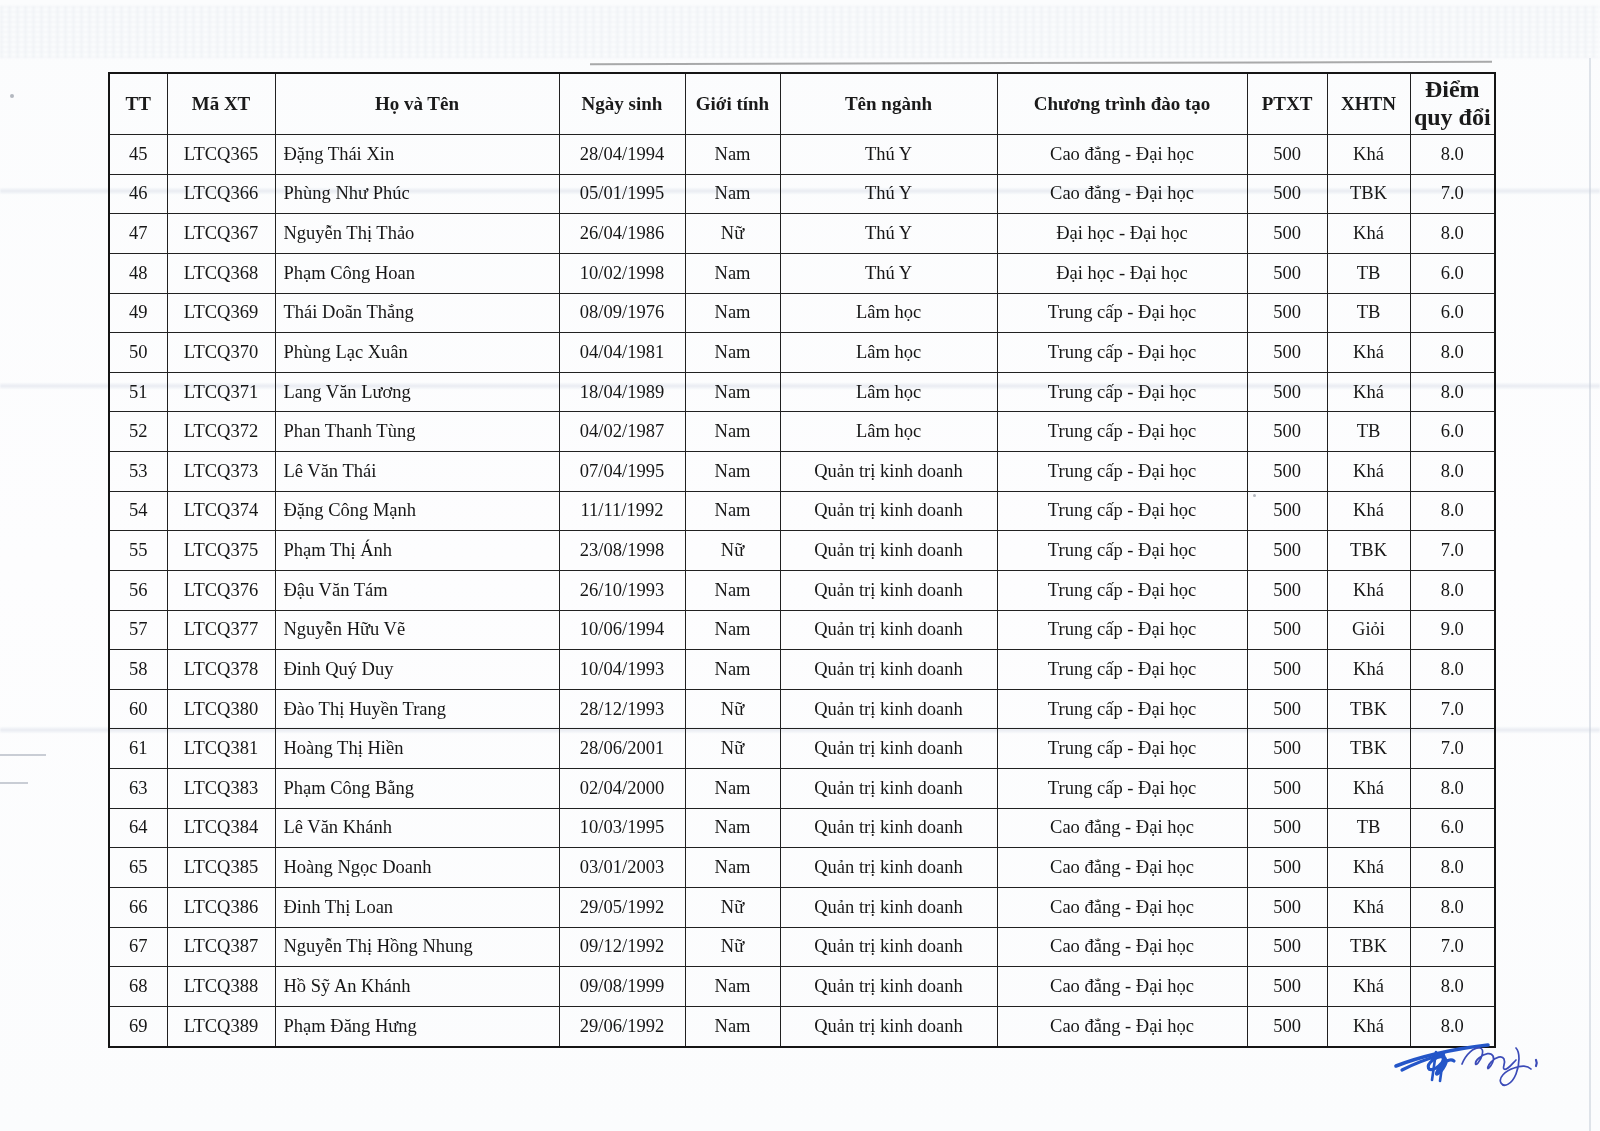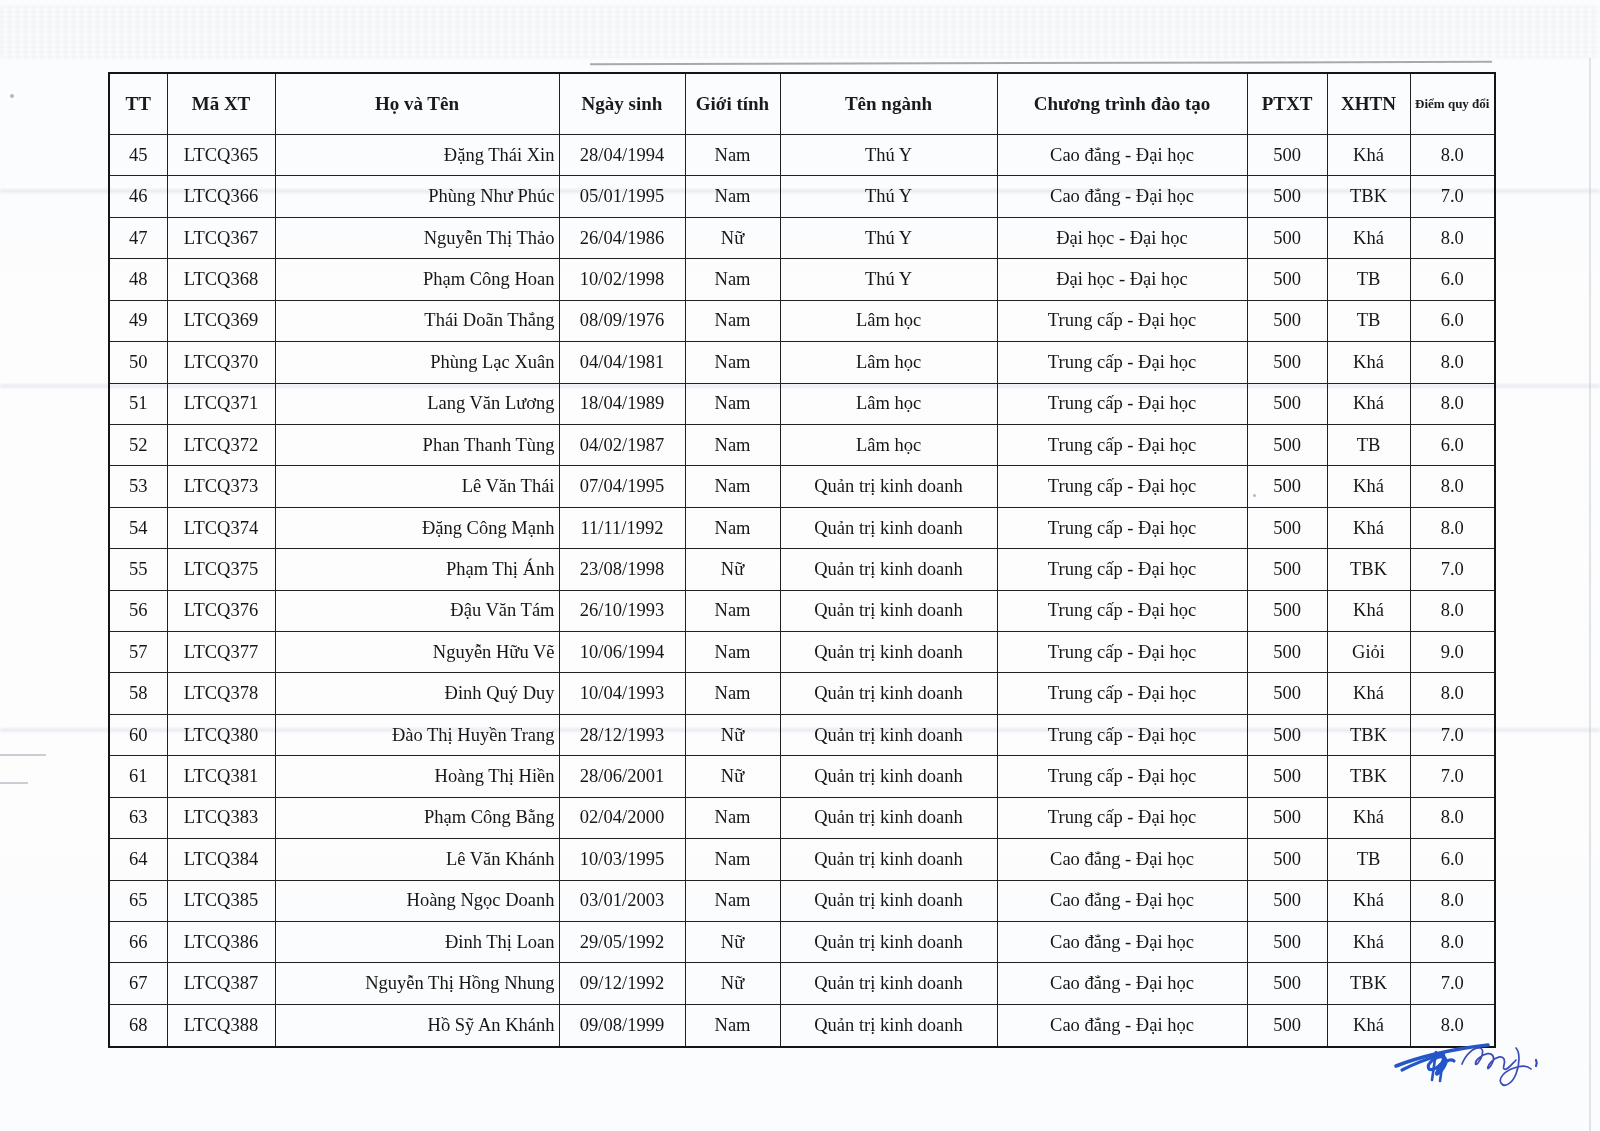--- a/index.html
+++ b/index.html
@@ -89,29 +89,29 @@
     white-space: nowrap;
   }
   .results thead th {
     height: 56px;
     font-size: 19px;
     font-weight: bold;
     text-align: center;
     line-height: 1.15;
     padding: 2px 3px;
   }
-  .results thead th.th-score { font-size: 13px; white-space: normal; }
+  .results thead th.th-score { font-size: 24px; white-space: normal; }
   .results td {
     font-size: 18.5px;
     text-align: center;
     padding: 0 4px;
     color: #161616;
   }
   .results td.cell-name {
-    text-align: right;
+    text-align: left;
     padding-left: 8px;
   }
 
   
   .signature {
     position: absolute;
     left: 1392px;
     top: 1040px;
     width: 152px;
     height: 58px;
@@ -417,20 +417,32 @@
     <td class="cell-ma-xt">LTCQ388</td>
     <td class="cell-name">Hồ Sỹ An Khánh</td>
     <td class="cell-dob">09/08/1999</td>
     <td class="cell-gender">Nam</td>
     <td class="cell-major">Quản trị kinh doanh</td>
     <td class="cell-program">Cao đẳng - Đại học</td>
     <td class="cell-ptxt">500</td>
     <td class="cell-xhtn">Khá</td>
     <td class="cell-score">8.0</td>
   </tr>
+        <tr>
+    <td class="cell-tt">69</td>
+    <td class="cell-ma-xt">LTCQ389</td>
+    <td class="cell-name">Phạm Đăng Hưng</td>
+    <td class="cell-dob">29/06/1992</td>
+    <td class="cell-gender">Nam</td>
+    <td class="cell-major">Quản trị kinh doanh</td>
+    <td class="cell-program">Cao đẳng - Đại học</td>
+    <td class="cell-ptxt">500</td>
+    <td class="cell-xhtn">Khá</td>
+    <td class="cell-score">8.0</td>
+  </tr>
       </tbody>
   </table>
 </div>
 
 <svg class="signature" viewBox="0 0 152 58" fill="none" xmlns="http://www.w3.org/2000/svg">
 
   <g stroke="#2456c8" stroke-linecap="round" fill="none">
     <path d="M4 26 C 24 18, 58 9, 96 5" stroke-width="3.6"></path>
     <path d="M10 30 C 22 24, 38 18, 46 16 C 56 13, 53 22, 44 28 C 36 33, 33 26, 41 20 C 49 14, 57 17, 53 25 C 49 33, 41 38, 46 30 C 51 22, 58 18, 62 21" stroke-width="3.2"></path>
     <path d="M44 12 L 40 40" stroke-width="2.6"></path>

